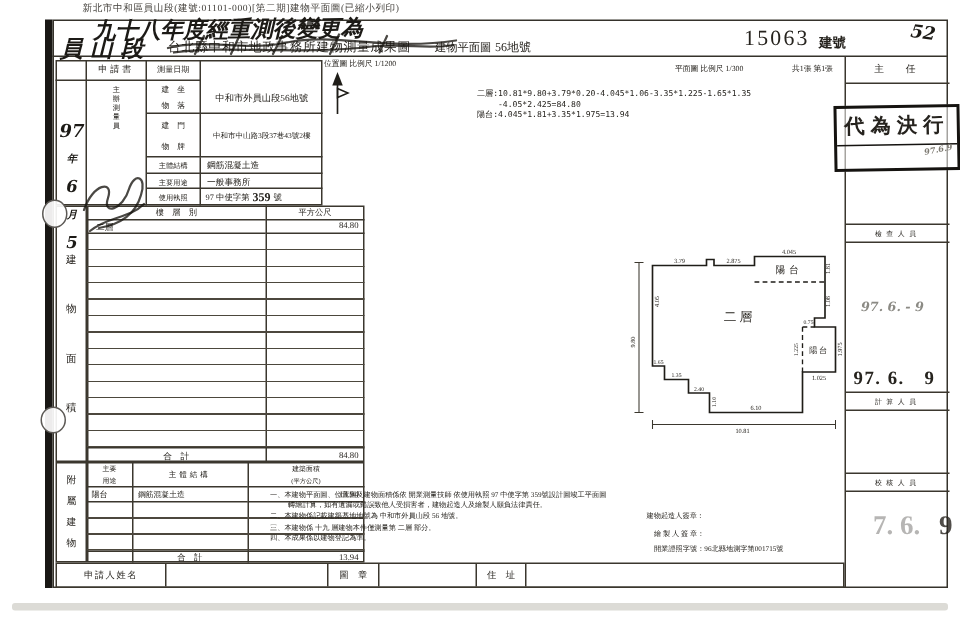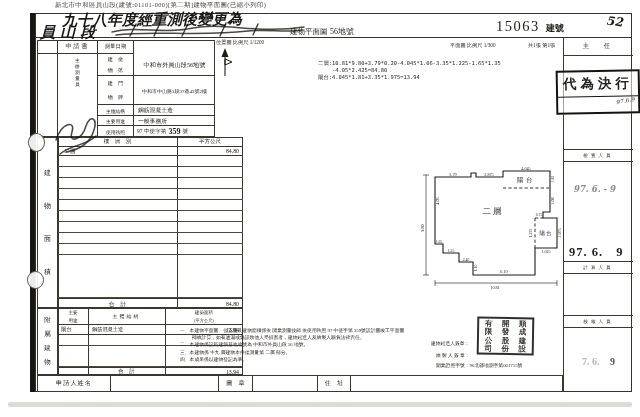--- a/index.html
+++ b/index.html
@@ -33,20 +33,21 @@
 
   <div class="a" style="left:30px;top:13px;width:5px;height:379px;background:#191714"></div>
   <div class="a" style="left:35px;top:13px;width:597px;height:379px;border:1.2px solid #35322b"></div>
   <div class="a" style="left:35px;top:36.5px;width:597px;height:0;border-top:1px solid #35322b"></div>
   <div class="a" style="left:28px;top:133px;width:17px;height:19px;border:1.6px solid #5c5955;border-radius:50%;background:rgba(255,255,255,.92);z-index:5"></div>
   <div class="a" style="left:27px;top:271px;width:17px;height:18px;border:1.6px solid #5c5955;border-radius:50%;background:rgba(255,255,255,.92);z-index:5"></div>
   <div class="a" style="left:8px;top:402px;width:624px;height:5px;background:#dcdbd6;border-radius:2px"></div>
 
   <div class="a hw" style="left:62px;top:10px;width:280px;height:18px;font-size:15px;transform:rotate(-.6deg);z-index:4">九十八年度經重測後變更為</div>
   <div class="a hw" style="left:40px;top:23px;width:80px;height:16px;font-size:15px;z-index:4">員 山 段</div>
+  <div class="a" style="left:112px;top:26px;width:195px;height:11px;font-size:8.5px;letter-spacing:.5px;white-space:nowrap">台北縣中和市地政事務所建物測量成果圖</div>
   <svg class="a" style="left:108px;top:21px;z-index:4" width="200" height="17" viewBox="0 0 200 17">
     <path class="scrib" d="M4,11 C30,4 55,14 85,7 C115,1 150,13 196,6"></path>
     <path class="scrib" d="M8,14 C45,9 90,16 140,10 C160,8 180,12 194,9"></path>
     <path class="scrib" d="M28,3 L22,15 M52,2 L46,15 M80,3 L74,15 M118,2 L112,15 M150,3 L145,14"></path>
   </svg>
   <div class="a" style="left:290px;top:27px;width:42px;height:10px;font-size:7.5px">建物平面圖</div>
   <div class="a" style="left:330px;top:26px;width:42px;height:11px;font-size:8px">56地號</div>
   <div class="a" style="left:496px;top:18px;width:48px;height:16px;font-size:14.5px;letter-spacing:1.5px">15063</div>
   <div class="a" style="left:546px;top:22px;width:22px;height:11px;font-size:9px;font-weight:bold">建號</div>
   <div class="a hw" style="left:607px;top:15px;width:22px;height:15px;font-size:12px;transform:rotate(8deg)">52</div>
@@ -103,20 +104,27 @@
   </div>
   <div class="a" style="left:98px;top:126px;width:117px;height:11px">
     <div class="a br c" style="left:0;top:0;width:36px;height:11px;font-size:4.8px">使用執照</div>
     <div class="a lt" style="left:39px;top:0;width:78px;height:11px;font-size:5.6px;white-space:nowrap">
       <span>97 中使字第</span>
       <span style="font-size:8px;font-weight:bold;margin:0 2px">359</span>
       <span>號</span>
     </div>
   </div>
 
+  <div class="a col hw" style="left:38px;top:76px;width:20px;height:95px;z-index:6">
+    <span style="font-size:12px">97</span>
+    <span style="font-size:7px">年</span>
+    <span style="font-size:11px">6</span>
+    <span style="font-size:7px">月</span>
+    <span style="font-size:11px">5</span>
+  </div>
   <svg class="a" style="left:52px;top:106px;z-index:6" width="50" height="56" viewBox="0 0 50 56">
     <path class="scrib" d="M4,34 C10,16 24,14 20,26 C16,38 30,34 34,20 C38,8 46,12 42,24 C38,38 26,44 14,46"></path>
     <path class="scrib" d="M8,48 C20,38 34,40 44,30"></path>
   </svg>
 
   <div class="a bd col" style="left:37px;top:137px;width:21px;height:171px;font-size:7px;padding:18px 0">
     <span>建</span>
     <span>物</span>
     <span>面</span>
     <span>積</span>
@@ -178,26 +186,26 @@
     <div class="a bb" style="left:0;top:236px;width:69px;height:42px"></div>
     <div class="a bb c" style="left:0;top:278px;width:69px;height:12px;font-size:4.6px;letter-spacing:3px">校核人員</div>
     <div class="a" style="left:0;top:290px;width:69px;height:64px"></div>
   </div>
 
   <div class="a" style="left:556px;top:70px;width:84px;height:44px;border:2px solid #151310;transform:rotate(-1deg);background:rgba(255,255,255,.55);z-index:7">
     <div class="c" style="height:24px;border-bottom:1.5px solid #151310;font-size:13.5px;font-weight:bold;letter-spacing:4px;white-space:nowrap">代為決行</div>
     <span class="a hw" style="right:3px;top:26px;font-size:5.5px;color:#7d7a72;transform:rotate(-10deg)">97.6.9</span>
   </div>
 
-  <div class="a hw" style="left:574px;top:184px;width:60px;height:12px;font-size:8.5px;color:#8b8a84;z-index:7">97. 6. - 9</div>
+  <div class="a hw" style="left:574px;top:200px;width:60px;height:12px;font-size:8.5px;color:#8b8a84;z-index:7">97. 6. - 9</div>
   <div class="a" style="left:569px;top:245px;width:66px;height:16px;font-size:12.5px;font-weight:bold;letter-spacing:1px;white-space:nowrap;z-index:7">
     <span>97. 6.</span>
     <span style="margin-left:9px">9</span>
   </div>
-  <div class="a" style="left:582px;top:356px;width:58px;height:16px;font-size:10px;font-weight:bold;white-space:nowrap;z-index:7">
+  <div class="a" style="left:582px;top:340px;width:58px;height:16px;font-size:18px;font-weight:bold;white-space:nowrap;z-index:7">
     <span style="opacity:.33">7. 6.</span>
     <span style="margin-left:8px;opacity:.8">9</span>
   </div>
 
   <svg class="a" style="left:393px;top:146px" width="185" height="152" viewBox="0 0 185 152">
     <line class="dimline" x1="33" y1="29" x2="33" y2="129"></line>
     <line class="dimline" x1="30" y1="29" x2="36" y2="29"></line>
     <line class="dimline" x1="30" y1="129" x2="36" y2="129"></line>
     <line class="dimline" x1="42" y1="137" x2="164" y2="137"></line>
     <line class="dimline" x1="42" y1="134" x2="42" y2="140"></line>
@@ -233,19 +241,14 @@
     <div>一、本建物平面圖、位置圖及建物面積係依 開業測量技師 依使用執照 97 中使字第 359號設計圖竣工平面圖</div>
     <div style="padding-left:12px">轉繪計算，如有遺漏或錯誤致他人受損害者，建物起造人及繪製人願負法律責任。</div>
     <div>二、本建物係記載建築基地地號為 中和市外員山段 56 地號。</div>
     <div>三、本建物係 十九 層建物本件僅測量第 二層 部分。</div>
     <div>四、本成果係以建物登記為準。</div>
   </div>
   <div class="a" style="left:431px;top:340px;width:80px;height:8px;font-size:4.8px;white-space:nowrap">建物起造人簽章：</div>
   <div class="a" style="left:436px;top:352px;width:80px;height:8px;font-size:4.8px;white-space:nowrap">繪 製 人 簽 章：</div>
   <div class="a" style="left:436px;top:362px;width:120px;height:8px;font-size:4.8px;white-space:nowrap">開業證照字號：96北縣地測字第001715號</div>
 
-  <div class="a" style="left:477px;top:317px;width:57px;height:38px;border:2px solid #1b1915;transform:rotate(1deg);display:flex;justify-content:space-around;padding:1px;opacity:.9;background:rgba(255,255,255,.4);z-index:6">
-    <div class="vt" style="width:9px;font-size:7.5px;font-weight:bold;line-height:8.4px">有限公司</div>
-    <div class="vt" style="width:9px;font-size:7.5px;font-weight:bold;line-height:8.4px">開發股份</div>
-    <div class="vt" style="width:9px;font-size:7.5px;font-weight:bold;line-height:8.4px">順成建設</div>
-  </div>
 
 </div>
 
 </body></html>

